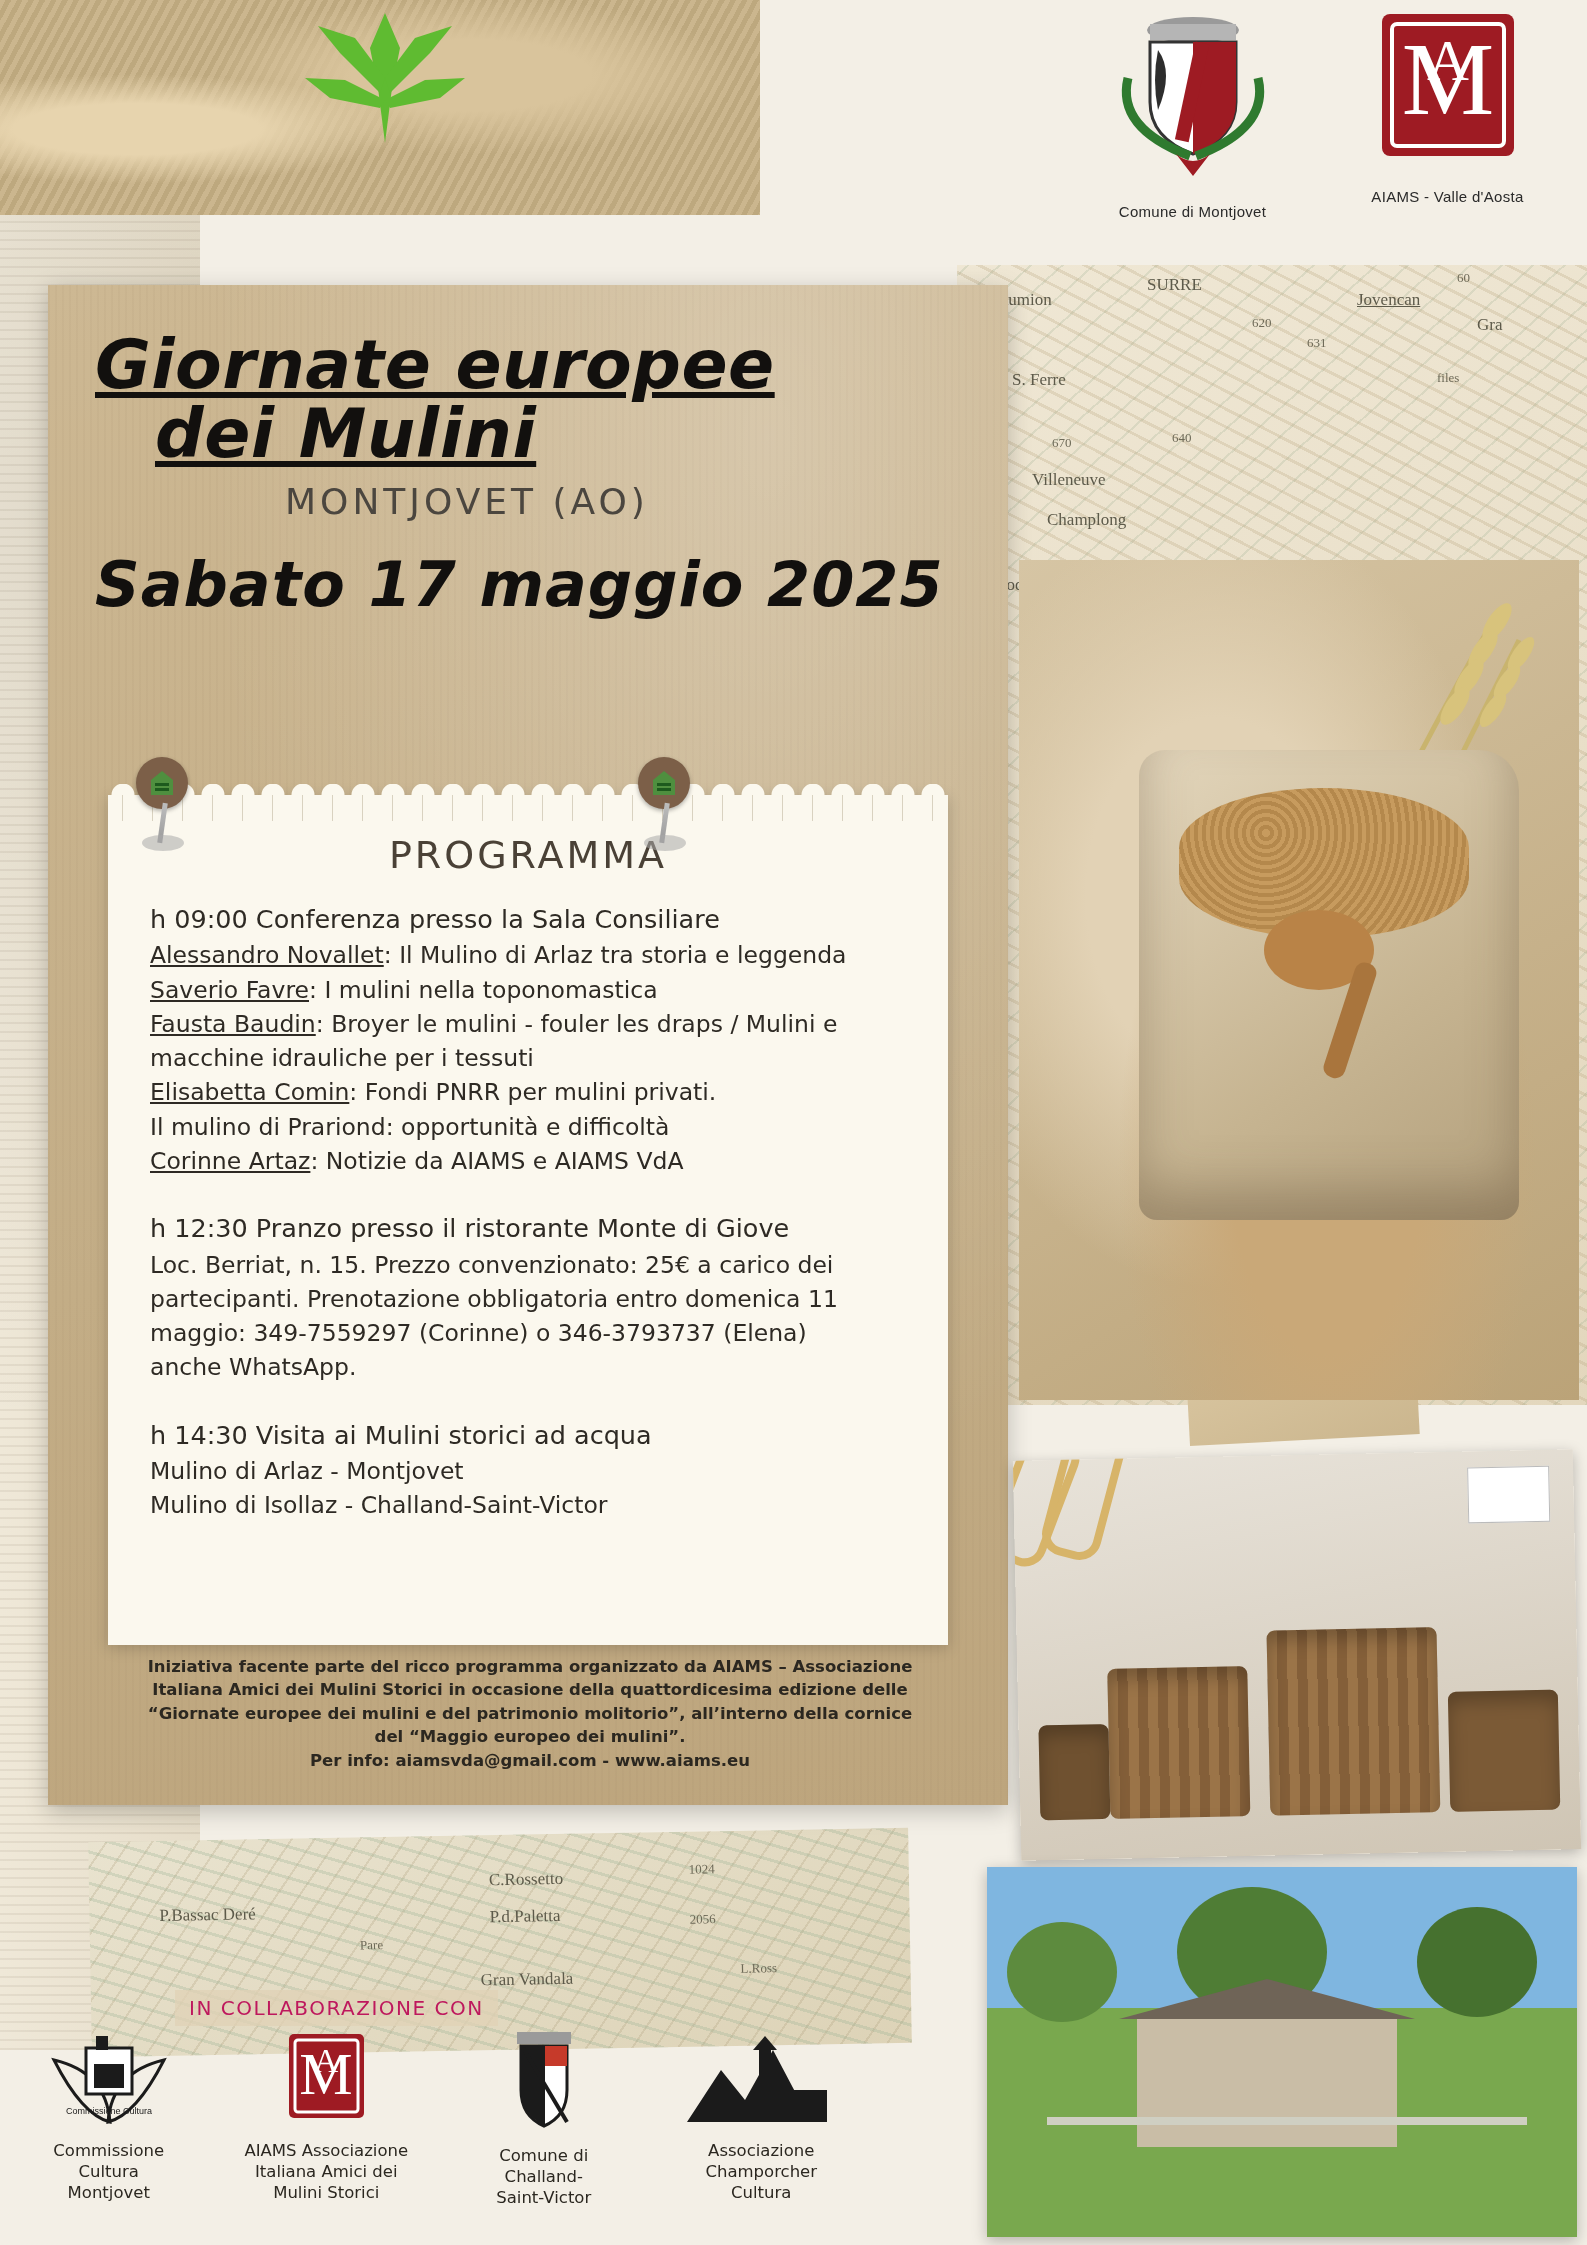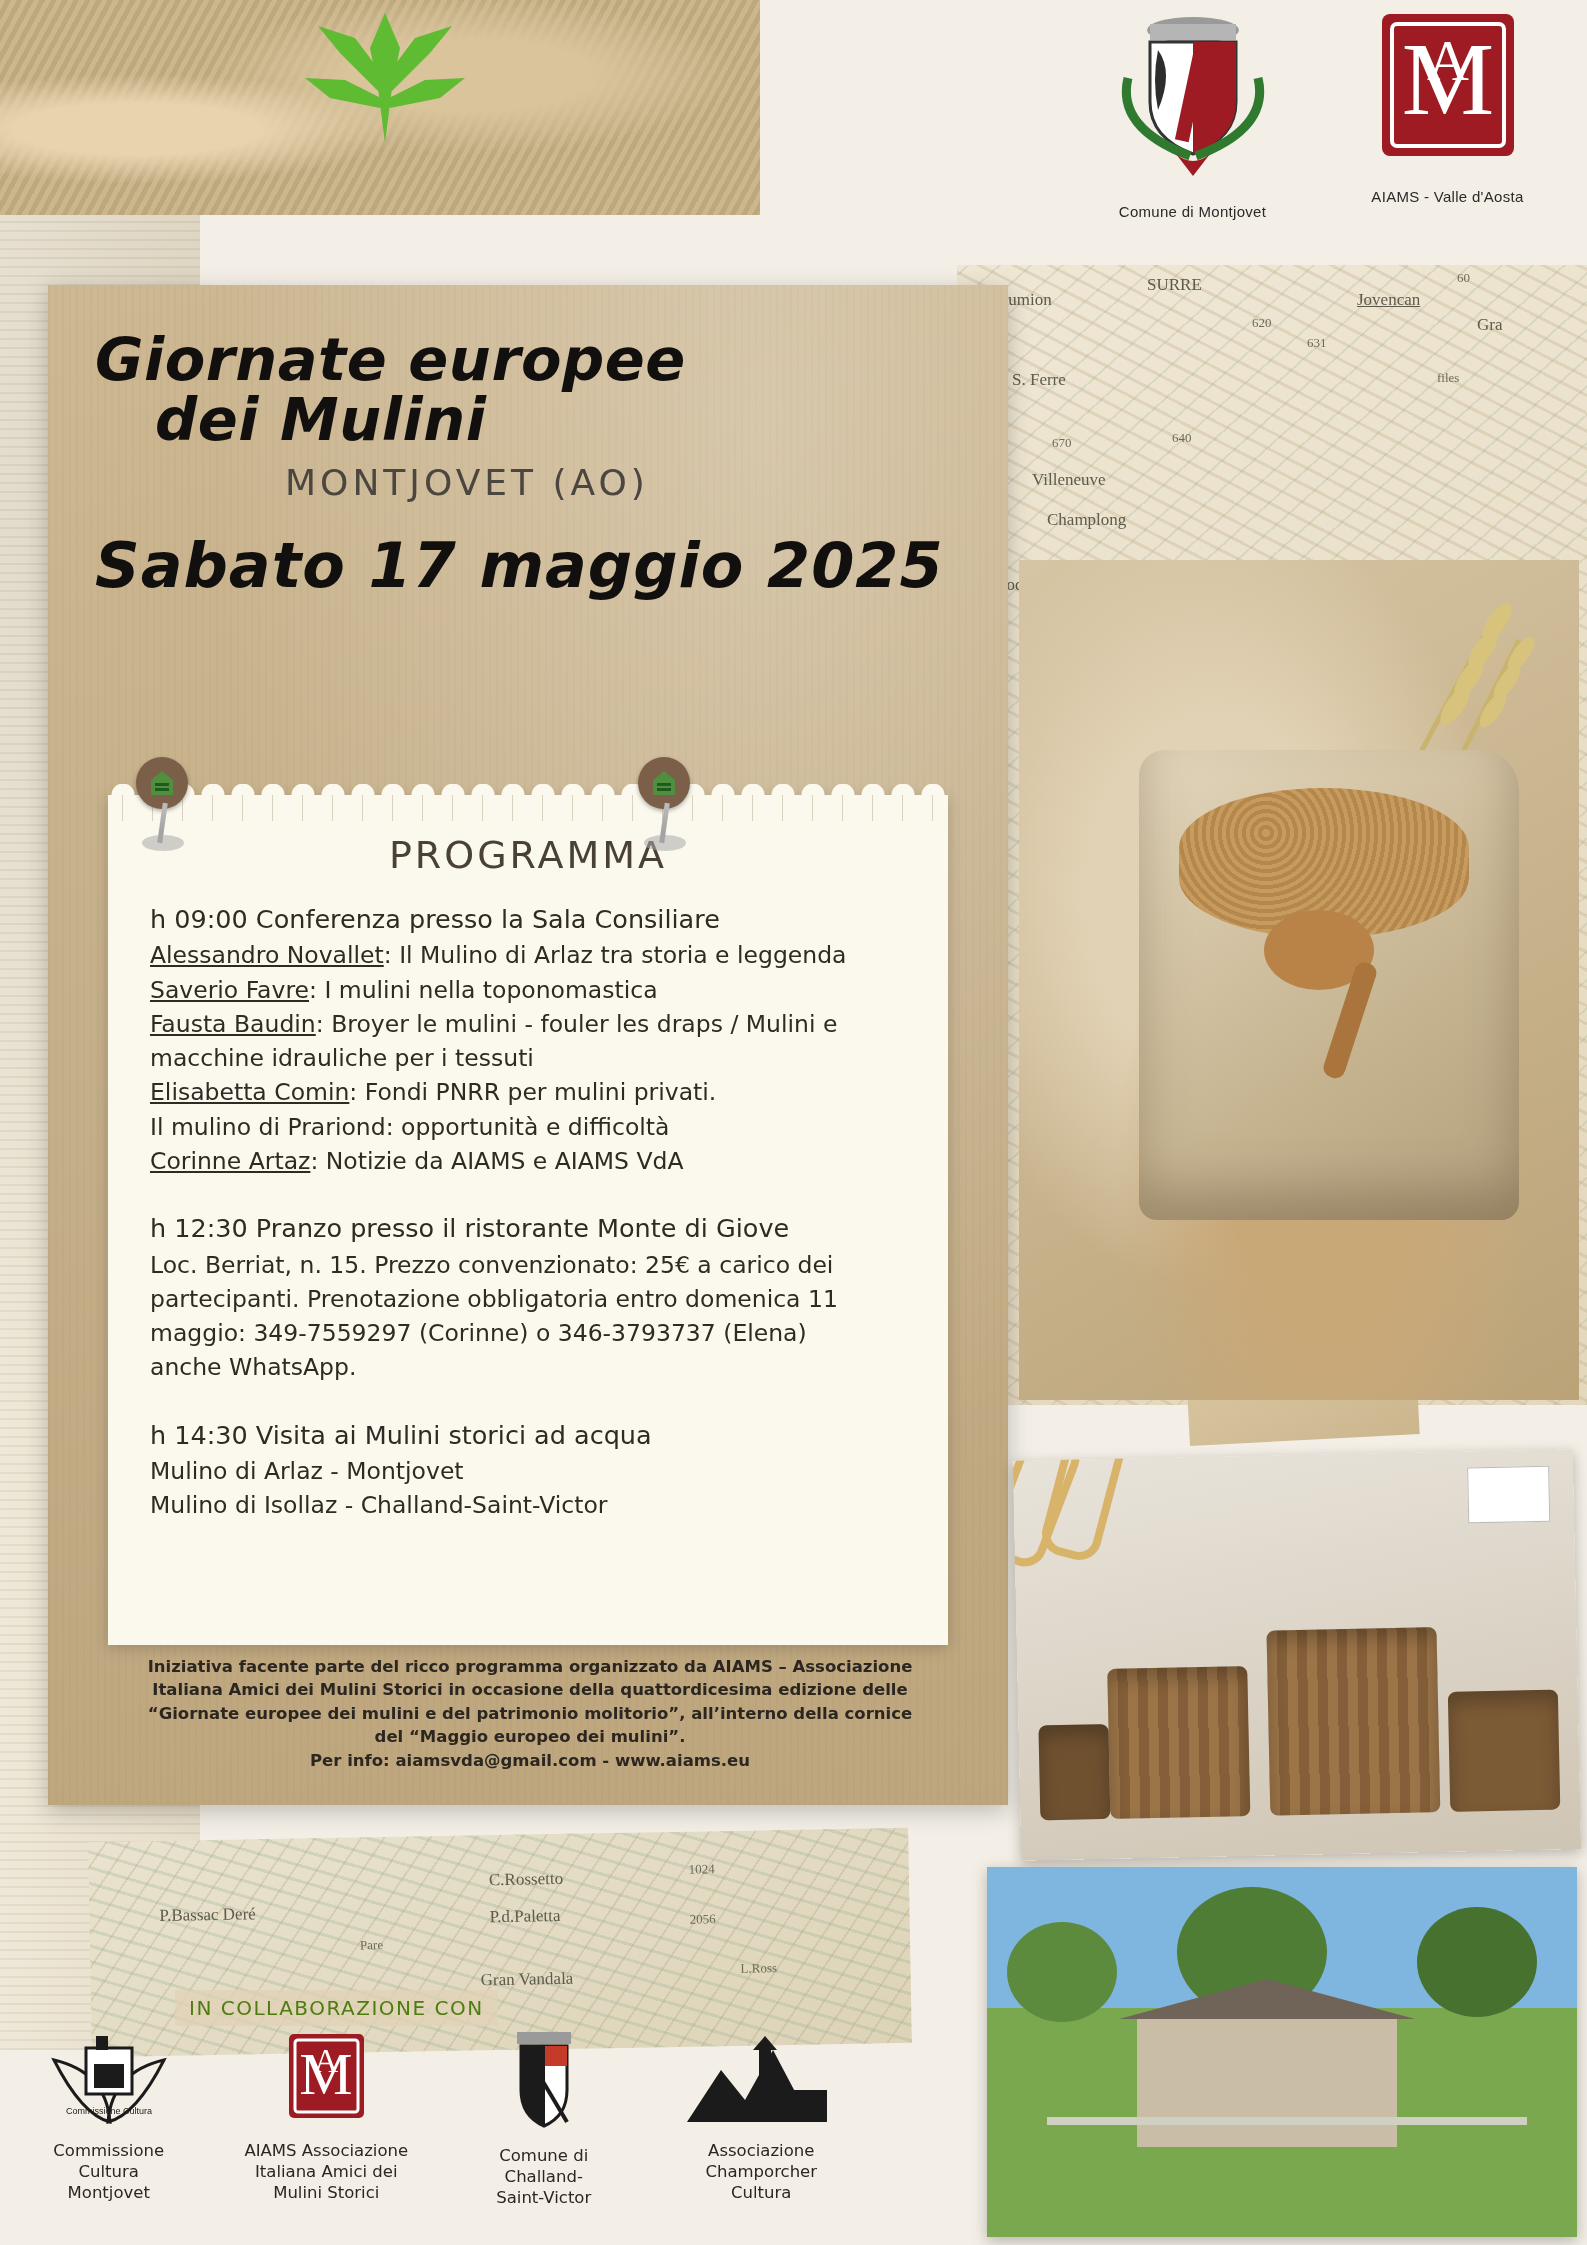--- a/index.html
+++ b/index.html
@@ -100,24 +100,25 @@
   .logo-caption {
     margin-top:6px; font-size:15px; color:#2a2a2a; letter-spacing:.3px;
   }
 
   
   .title-wrap { position:absolute; left: 95px; top: 330px; width: 880px; }
   .title-main {
     font-family: "DejaVu Sans", sans-serif;
     font-style: italic;
     font-weight: 700;
-    font-size: 59px;
+    font-size: 68px;
     line-height: 1.02;
     color: #12100e;
     letter-spacing: 0.5px;
+    text-decoration: underline;
   }
   .title-main .l2 { margin-left: 60px; display:block; }
   .subtitle {
     margin-top: 12px; margin-left: 190px;
     font-size: 36px; letter-spacing: 4px; color:#4b463f;
     font-family: "DejaVu Sans", sans-serif;
   }
   .dateline {
     margin-top: 26px;
     font-family: "DejaVu Sans", sans-serif;
@@ -239,21 +240,21 @@
   .clip {
     position:absolute; width:44px; height:120px;
     border:8px solid #d7b469; border-radius:22px;
     transform: rotate(22deg);
   }
   .clip.two { left: 58px; top: 10px; transform: rotate(16deg); }
 
   
   .collab-label {
     position:absolute; left: 175px; top: 1990px;
-    font-size: 20px; letter-spacing: 1.5px; color:#4d7c0f;
+    font-size: 20px; letter-spacing: 1.5px; color:#be185d;
     font-family:"DejaVu Sans", sans-serif;
     background: rgba(224,210,181,.75);
     padding: 6px 14px;
   }
   .collab-row {
     position:absolute; left: 0; top: 2030px; width: 870px;
     display:flex; justify-content: space-around; align-items:flex-start;
   }
   .collab-item { width: 185px; text-align:center; }
   .collab-item .cap {

